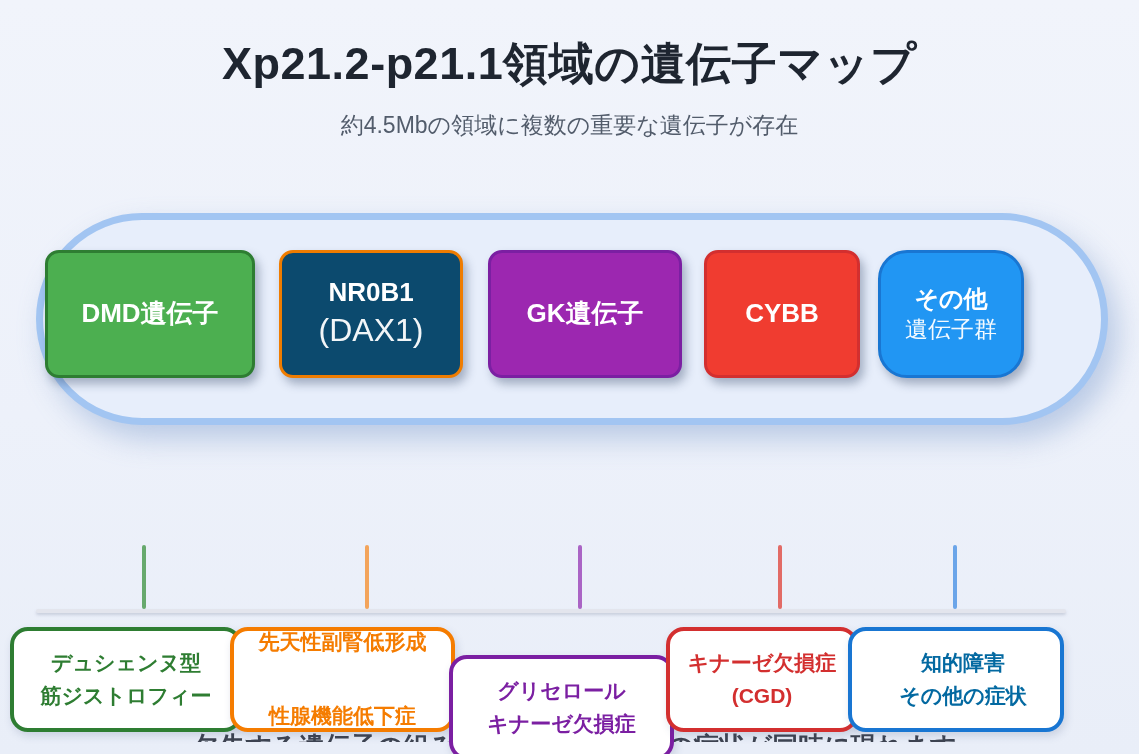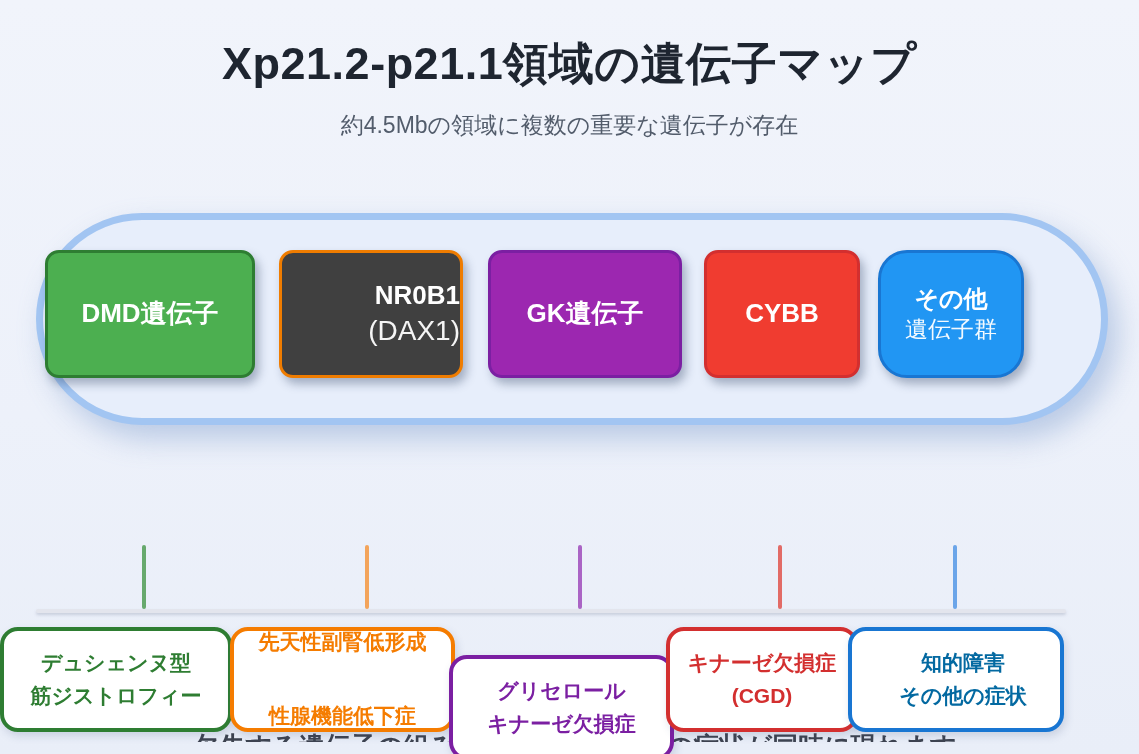--- a/index.html
+++ b/index.html
@@ -33,21 +33,21 @@
 
   
   .gene-box {
     position: absolute; top: 250px; height: 128px;
     border-radius: 14px; border: 3px solid;
     display: flex; flex-direction: column; align-items: center; justify-content: center;
     color: #ffffff; text-align: center;
     box-shadow: 4px 6px 10px rgba(35, 55, 90, 0.35);
   }
   .gene-line1 { font-size: 26px; font-weight: 700; line-height: 1.3; }
-  .gene-line2 { font-size: 28px; font-weight: 400; line-height: 1.3; color: rgba(255,255,255,0.95); }
+  .gene-line2 { font-size: 32px; font-weight: 400; line-height: 1.3; color: rgba(255,255,255,0.95); }
   .gene-dmd   { left: 45px;  width: 210px; }
   .gene-nr0b1 { left: 279px; width: 184px; }
   .gene-gk    { left: 488px; width: 194px; }
   .gene-cybb  { left: 704px; width: 156px; }
   .gene-other { left: 878px; width: 146px; border-radius: 29px; }
   .gene-other .gene-line1 { font-size: 24px; }
   .gene-other .gene-line2 { font-size: 23px; }
 
   
   .connector {
@@ -77,41 +77,41 @@
   }
 
   
   .disease-box {
     position: absolute; top: 627px; height: 105px;
     background: #ffffff; border: 4px solid; border-radius: 18px;
     display: flex; flex-direction: column; align-items: center; justify-content: center;
     text-align: center; font-weight: 700; font-size: 21px; line-height: 1.55;
     box-shadow: 2px 4px 8px rgba(60, 80, 120, 0.18);
   }
-  .dis-dmd   { left: 0;   width: 232px; z-index: 2; }
+  .dis-dmd   { left: 10px;   width: 232px; z-index: 2; }
   .dis-nr0b1 { left: 230px; width: 225px; z-index: 3; }
   .dis-gk    { left: 449px; width: 225px; z-index: 4; }
   .dis-cybb  { left: 666px; width: 192px; z-index: 5; }
   .dis-other { left: 848px; width: 216px; z-index: 6; }
   .dis-line { white-space: nowrap; }
 </style>
 </head>
 <body>
 
 <div class="stage">
 
   <div class="title">Xp21.2-p21.1領域の遺伝子マップ</div>
   <div class="subtitle">約4.5Mbの領域に複数の重要な遺伝子が存在</div>
 
   <div class="pill"></div>
 
   <div class="gene-box gene-dmd" style="background-color: rgb(76, 175, 80); border-color: rgb(46, 125, 50);">
     <div class="gene-line1">DMD遺伝子</div>
   </div>
-  <div class="gene-box gene-nr0b1" style="background-color: #404040; border-color: rgb(239, 124, 0); align-items: flex-end;">
+  <div class="gene-box gene-nr0b1" style="background-color: #0c4a6e; border-color: rgb(239, 124, 0);">
     <div class="gene-line1">NR0B1</div>
     <div class="gene-line2">(DAX1)</div>
   </div>
   <div class="gene-box gene-gk" style="background-color: rgb(156, 39, 176); border-color: rgb(123, 31, 162);">
     <div class="gene-line1">GK遺伝子</div>
   </div>
   <div class="gene-box gene-cybb" style="background-color: rgb(240, 60, 48); border-color: rgb(211, 47, 47);">
     <div class="gene-line1">CYBB</div>
   </div>
   <div class="gene-box gene-other" style="background-color: rgb(33, 150, 243); border-color: rgb(25, 118, 210);">

